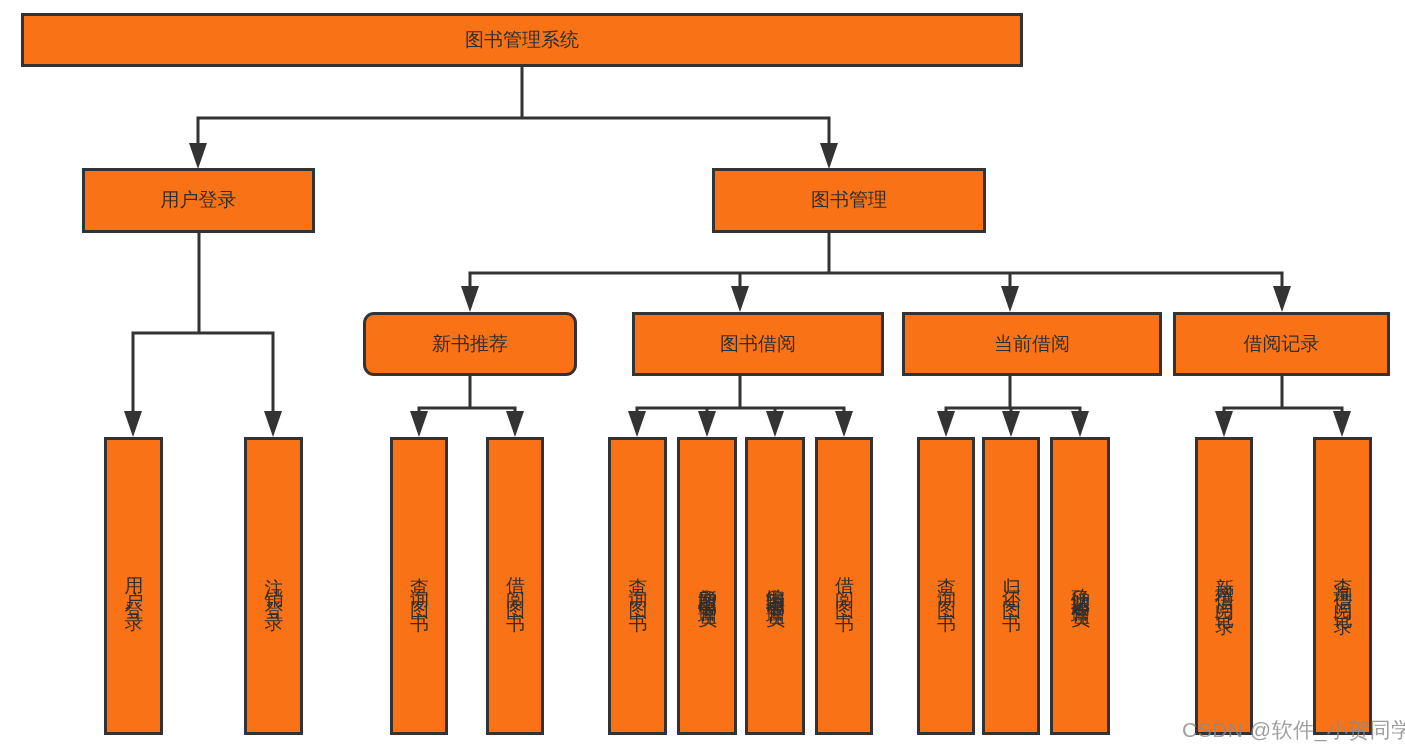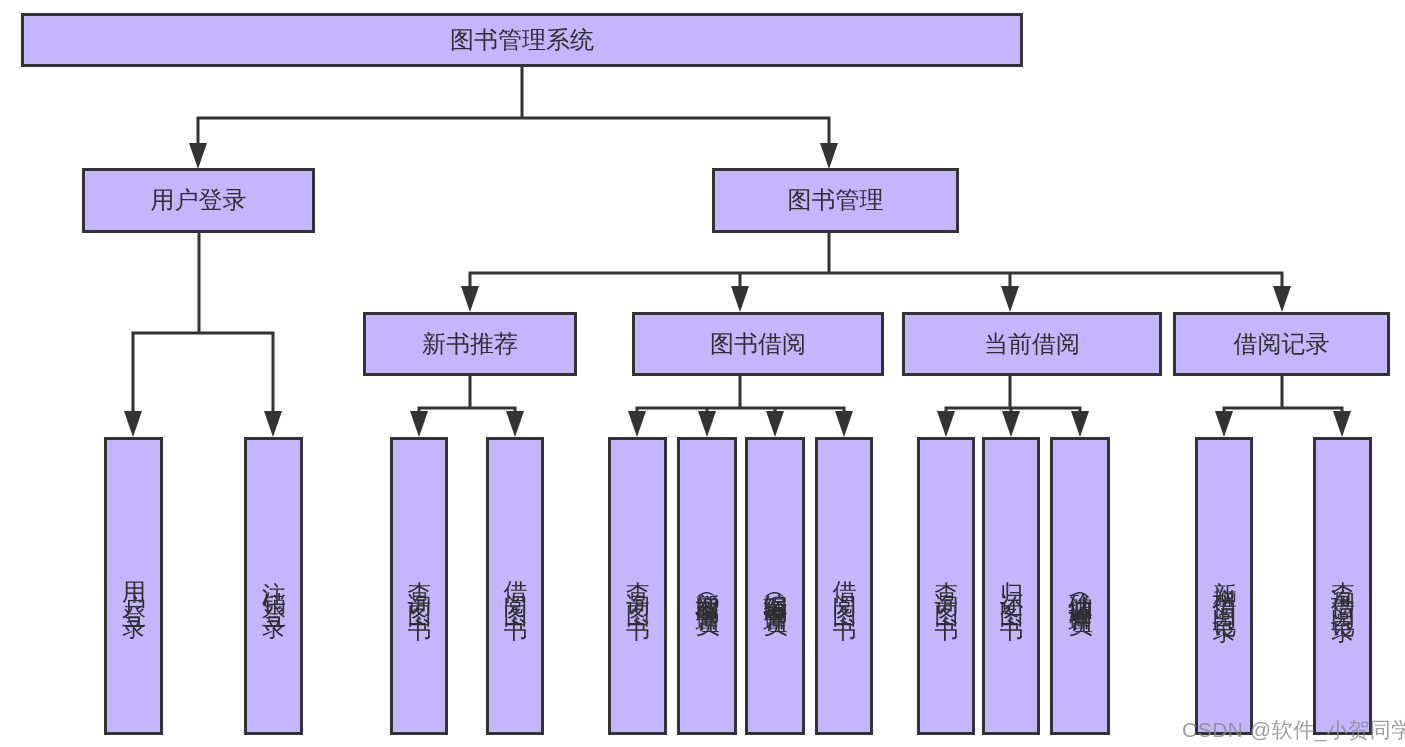--- a/index.html
+++ b/index.html
@@ -2,23 +2,23 @@
 <html><head>
 <meta charset="utf-8">
 <style>
   html,body{margin:0;padding:0;background:#ffffff;}
   .stage{
     position:relative;width:1405px;height:747px;background:#ffffff;
     font-family:"Liberation Sans", sans-serif;color:#2f2f2f;overflow:hidden;
   }
   .connectors{position:absolute;left:0;top:0;z-index:1;}
   .node{
-    position:absolute;box-sizing:border-box;background:#c4b5fd;
+    position:absolute;box-sizing:border-box;background:#f97316;
     border:3px solid #333333;display:flex;align-items:center;justify-content:center;
-    font-size:24px;line-height:1.2;z-index:2;text-align:center;white-space:nowrap;
+    font-size:19px;line-height:1.2;z-index:2;text-align:center;white-space:nowrap;
   }
   .vnode span{
     writing-mode:vertical-rl;text-orientation:mixed;display:block;
   }
   .ls-short span{letter-spacing:12px;}
   .ls-mid span{letter-spacing:8px;}
   .ls-long span{letter-spacing:3px;}
   .watermark{
     position:absolute;left:1182px;top:716px;z-index:5;font-size:21px;
     color:rgba(138,138,138,0.82);letter-spacing:0.5px;white-space:nowrap;
@@ -84,25 +84,25 @@
              M1333 411 L1351 411 L1342 437 Z" fill="#333333"></path>
   </svg>
 
   <div class="node" style="left:21px;top:13px;width:1002px;height:54px;">
     <span>图书管理系统</span>
   </div>
 
   <div class="node" style="left:82px;top:168px;width:233px;height:65px;">
     <span>用户登录</span>
   </div>
-  <div class="node" style="left:712px;top:168px;width:247px;height:65px;">
+  <div class="node" style="left:712px;top:168px;width:274px;height:65px;">
     <span>图书管理</span>
   </div>
 
-  <div class="node" style="left:363px;top:312px;width:214px;height:64px;">
+  <div class="node" style="left:363px;top:312px;width:214px;height:64px;border-radius:11px;">
     <span>新书推荐</span>
   </div>
   <div class="node" style="left:632px;top:312px;width:252px;height:64px;">
     <span>图书借阅</span>
   </div>
   <div class="node" style="left:902px;top:312px;width:260px;height:64px;">
     <span>当前借阅</span>
   </div>
   <div class="node" style="left:1173px;top:312px;width:217px;height:64px;">
     <span>借阅记录</span>

